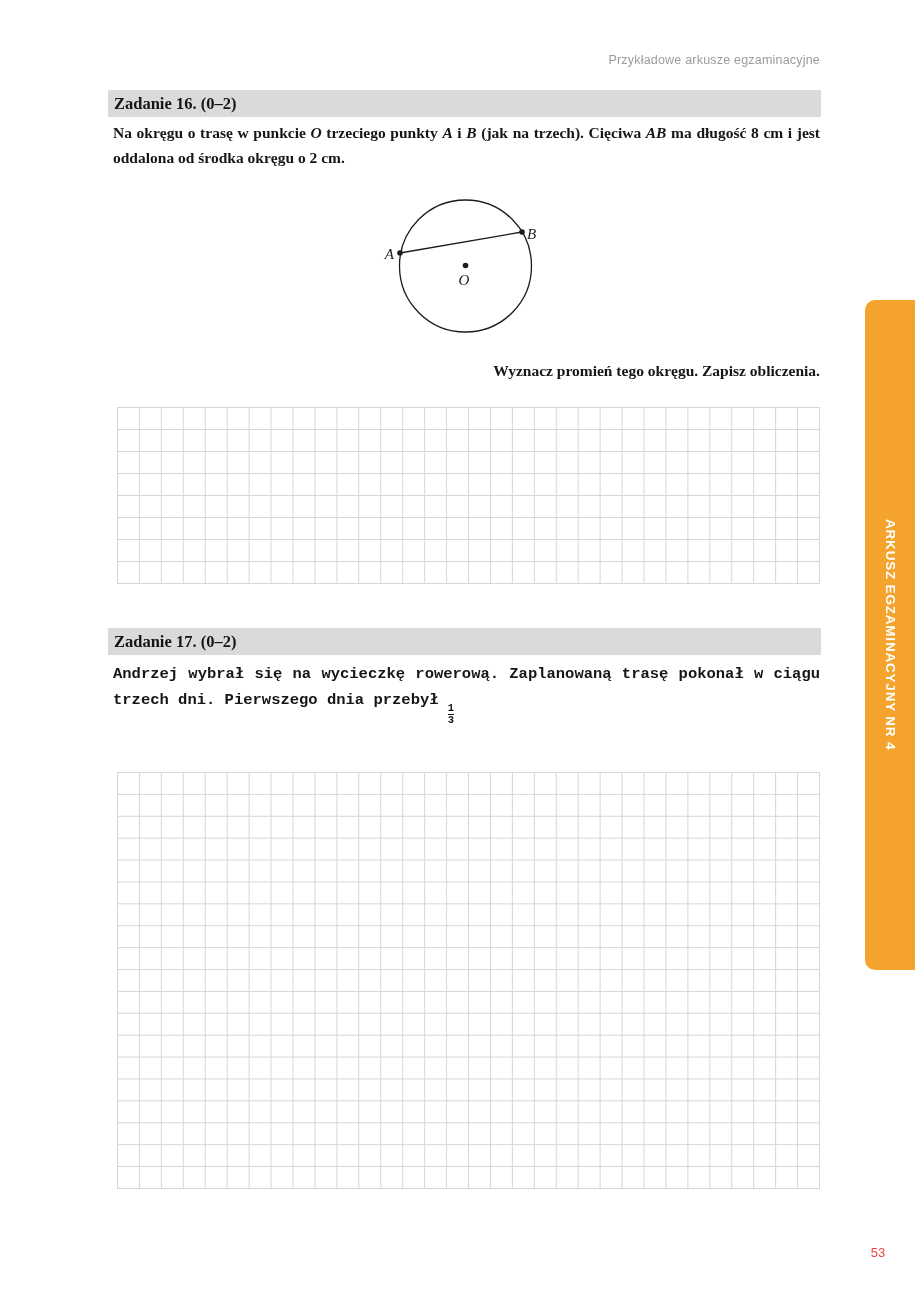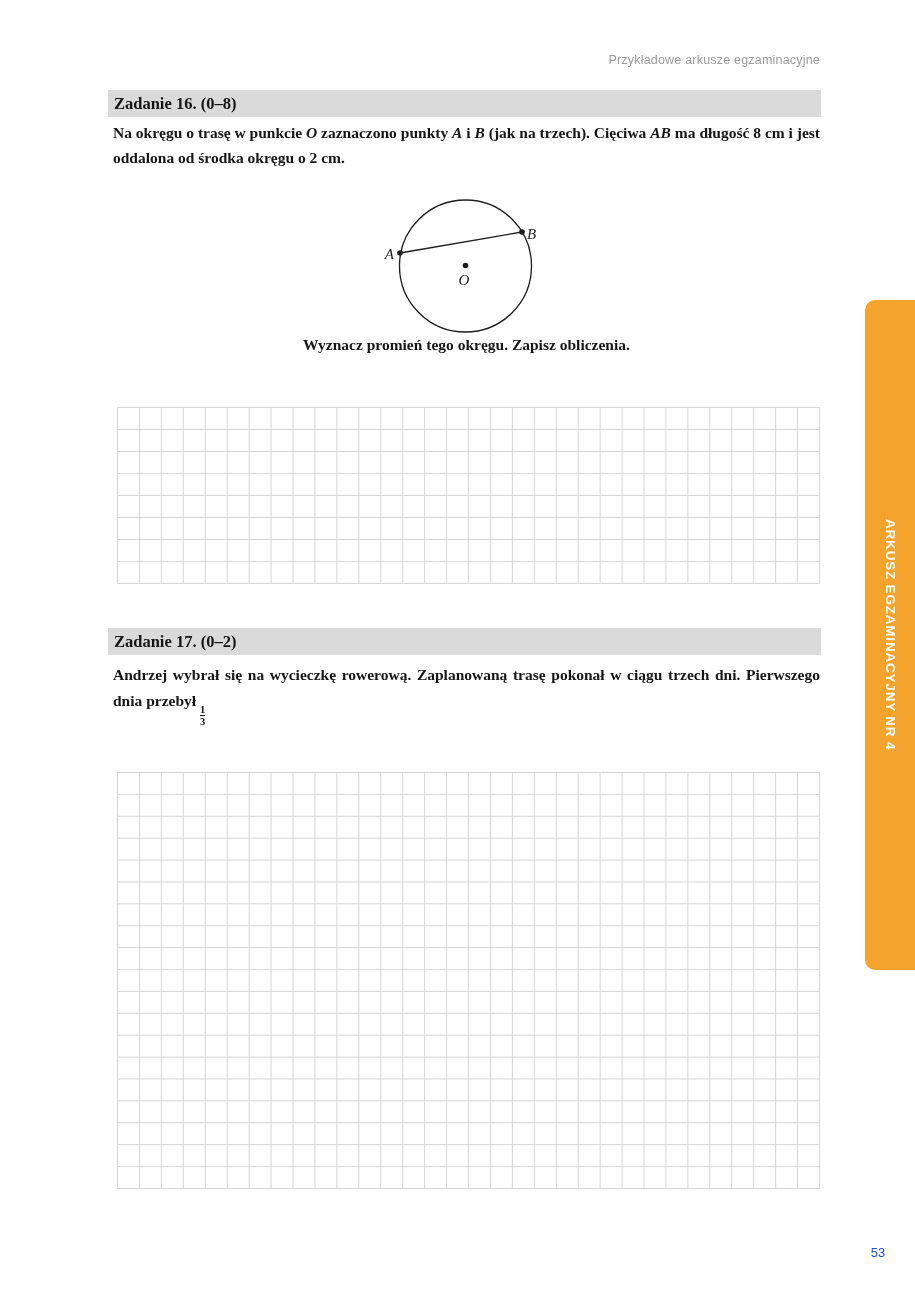--- a/index.html
+++ b/index.html
@@ -26,22 +26,22 @@
     font-weight:bold;font-size:16.5px;color:#141414;
   }
   .bar16{top:90px;}
   .bar17{top:628px;padding-left:6px;}
   .para{
     position:absolute;left:113px;width:707px;
     font-weight:bold;font-size:15.5px;color:#161616;
     text-align:justify;
   }
   .p16{top:121px;line-height:24.5px;}
-  .p17{top:662px;line-height:25.5px;}
-  .prompt16{top:336px;text-align:center;}
+  .p17{top:662px;line-height:25.5px;font-family:Liberation Mono, monospace;}
+  .prompt16{top:362px;text-align:right;}
   .ital{font-style:italic;}
   .frac{
     display:inline-flex;flex-direction:column;
     vertical-align:-7px;line-height:1.05;
     font-size:10.5px;text-align:center;font-weight:bold;
   }
   .frac .den{border-top:1.2px solid #161616;}
   .figure-wrap{
     position:absolute;left:378px;top:193px;width:174px;height:150px;
   }
@@ -64,40 +64,40 @@
   }
   .side-tab-label{
     writing-mode:vertical-rl;
     font-family:"Liberation Sans", sans-serif;
     font-size:13.5px;font-weight:600;letter-spacing:.8px;
     color:#ffffff;white-space:nowrap;
   }
   .page-number{
     position:absolute;left:866px;top:1245px;width:24px;
     font-family:"Liberation Sans", sans-serif;
-    font-size:13px;color:#1d4ed8;text-align:center;
+    font-size:13px;color:#ef4444;text-align:center;
   }
   svg text{
     font-family:"Liberation Serif", serif;
     font-style:italic;font-size:15px;fill:#1c1c1c;
   }
 </style>
 </head>
 <body>
 
 <div class="page">
 
   <div class="page-header">Przykładowe arkusze egzaminacyjne</div>
 
   <div class="task-bar bar16">
-    <span class="task-title">Zadanie 16. (0–8)</span>
+    <span class="task-title">Zadanie 16. (0–2)</span>
   </div>
 
   <div class="para p16">
-    <span>Na okręgu o trasę w punkcie </span><span class="ital">O</span><span> zaznaczono punkty </span><span class="ital">A</span><span> i </span><span class="ital">B</span><span> (jak na trzech). Cięciwa </span><span class="ital">AB</span><span> ma długość 8 cm i jest oddalona od środka okręgu o 2 cm.</span>
+    <span>Na okręgu o trasę w punkcie </span><span class="ital">O</span><span> trzeciego punkty </span><span class="ital">A</span><span> i </span><span class="ital">B</span><span> (jak na trzech). Cięciwa </span><span class="ital">AB</span><span> ma długość 8 cm i jest oddalona od środka okręgu o 2 cm.</span>
   </div>
 
   <div class="figure-wrap">
     <svg width="174" height="150" viewBox="378 193 174 150">
       <circle cx="465.5" cy="266" r="66" fill="none" stroke="#1c1c1c" stroke-width="1.3"></circle>
       <line x1="400" y1="253" x2="522" y2="232" stroke="#1c1c1c" stroke-width="1.3"></line>
       <circle cx="400" cy="253" r="2.8" fill="#1c1c1c"></circle>
       <circle cx="522" cy="232" r="2.8" fill="#1c1c1c"></circle>
       <circle cx="465.5" cy="265.5" r="2.8" fill="#1c1c1c"></circle>
       <text x="394" y="259" text-anchor="end">A</text>

